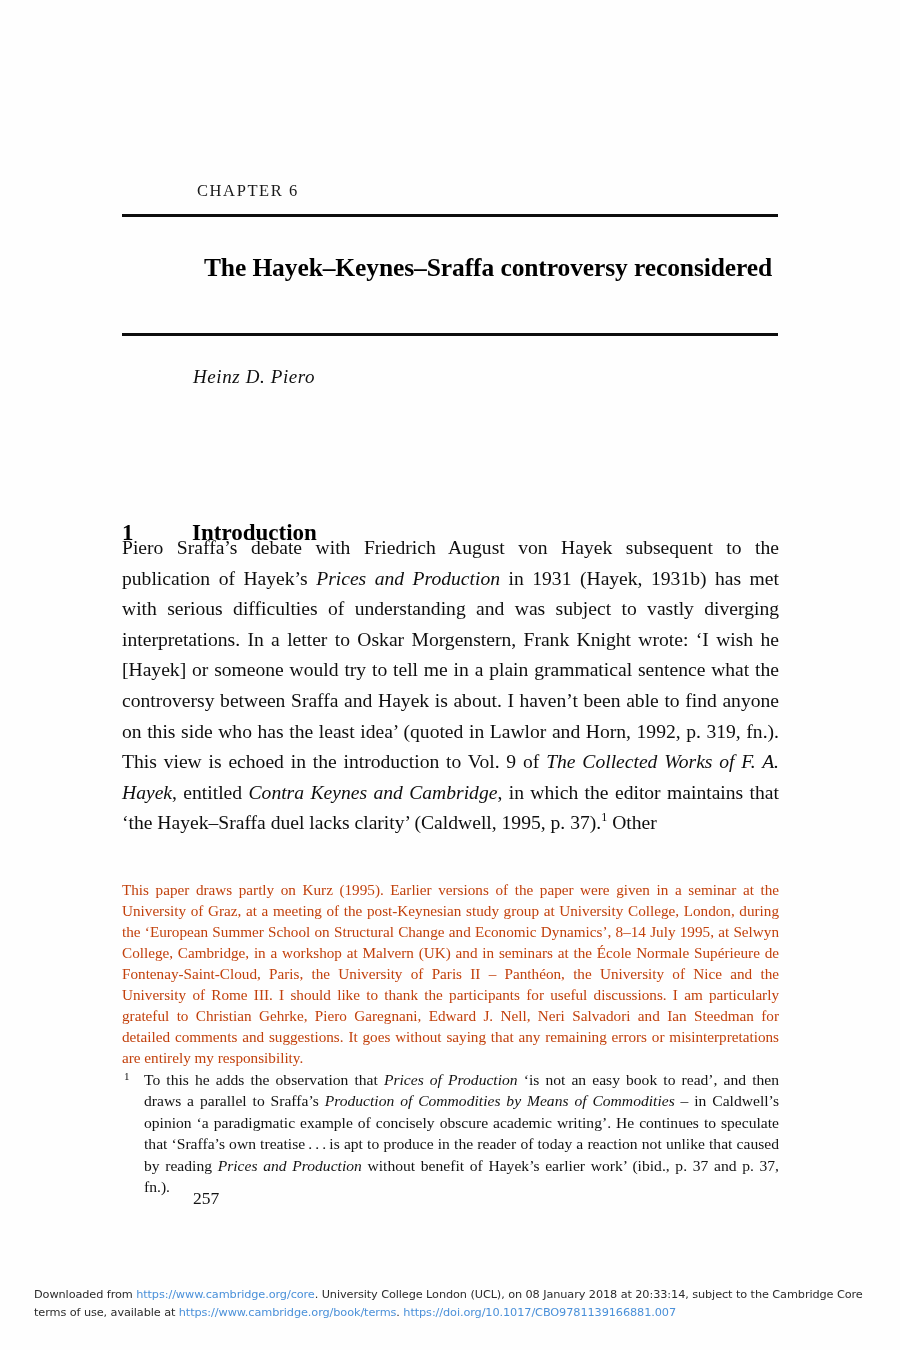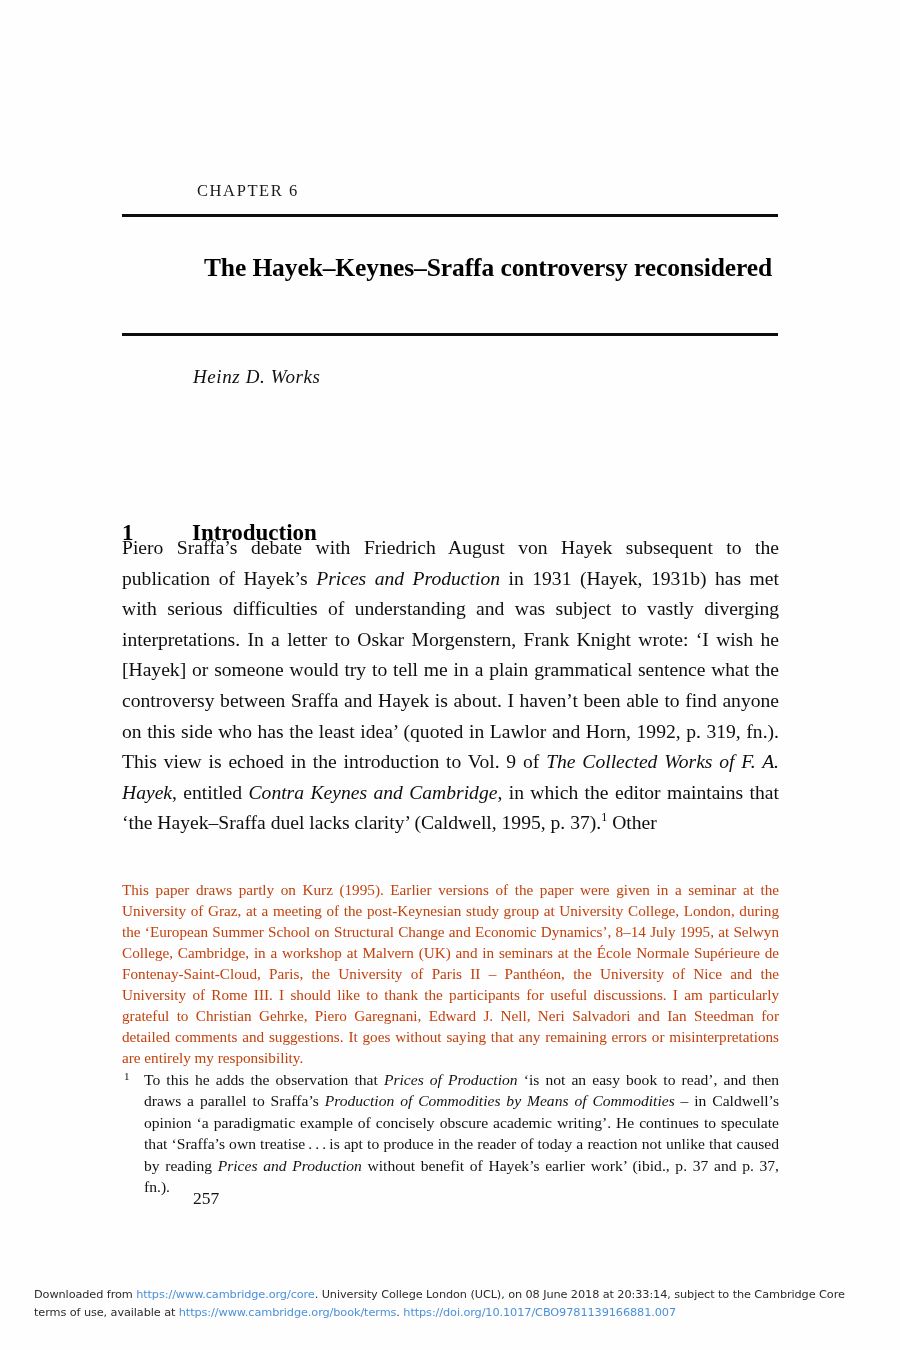--- a/index.html
+++ b/index.html
@@ -165,21 +165,21 @@
 <div class="page">
 
   <div class="chapter-label">CHAPTER 6</div>
 
   <div class="rule rule-top"></div>
 
   <h1 class="chapter-title">The Hayek–Keynes–Sraffa controversy reconsidered</h1>
 
   <div class="rule rule-bottom"></div>
 
-  <div class="author">Heinz D. Works</div>
+  <div class="author">Heinz D. Piero</div>
 
   <h2 class="section-heading">
     <span class="sec-num">1</span><span>Introduction</span>
   </h2>
 
   <div class="body-text">
     <span>Piero Sraffa’s debate with Friedrich August von Hayek subsequent to the publication of Hayek’s </span><i>Prices and Production</i><span> in 1931 (Hayek, 1931b) has met with serious difficulties of understanding and was subject to vastly diverging interpretations. In a letter to Oskar Morgenstern, Frank Knight wrote: ‘I wish he [Hayek] or someone would try to tell me in a plain grammatical sentence what the controversy between Sraffa and Hayek is about. I haven’t been able to find anyone on this side who has the least idea’ (quoted in Lawlor and Horn, 1992, p. 319, fn.). This view is echoed in the introduction to Vol. 9 of </span><i>The Collected Works of F. A. Hayek</i><span>, entitled </span><i>Contra Keynes and Cambridge</i><span>, in which the editor maintains that ‘the Hayek–Sraffa duel lacks clarity’ (Caldwell, 1995, p. 37).</span><sup class="fn-ref">1</sup><span> Other</span>
   </div>
 
   <div class="footnotes">
@@ -188,17 +188,17 @@
 
     <div class="fn-numbered">
       <span class="fn-marker">1</span><span>To this he adds the observation that </span><i>Prices of Production</i><span> ‘is not an easy book to read’, and then draws a parallel to Sraffa’s </span><i>Production of Commodities by Means of Commodities</i><span> – in Caldwell’s opinion ‘a paradigmatic example of concisely obscure academic writing’. He continues to speculate that ‘Sraffa’s own treatise . . . is apt to produce in the reader of today a reaction not unlike that caused by reading </span><i>Prices and Production</i><span> without benefit of Hayek’s earlier work’ (ibid., p. 37 and p. 37, fn.).</span>
     </div>
 
   </div>
 
   <div class="page-number">257</div>
 
   <div class="download-footer">
-    <span>Downloaded from </span><a class="link" href="#">https://www.cambridge.org/core</a><span>. University College London (UCL), on 08 June 2018 at 20:33:14, subject to the Cambridge</span>
+    <span>Downloaded from </span><a class="link" href="#">https://www.cambridge.org/core</a><span>. University College London (UCL), on 08 January 2018 at 20:33:14, subject to the Cambridge</span>
     <span>Core terms of use, available at </span><a class="link" href="#">https://www.cambridge.org/book/terms</a><span>. </span><a class="link" href="#">https://doi.org/10.1017/CBO9781139166881.007</a>
   </div>
 
 </div>
 
 </body></html>

